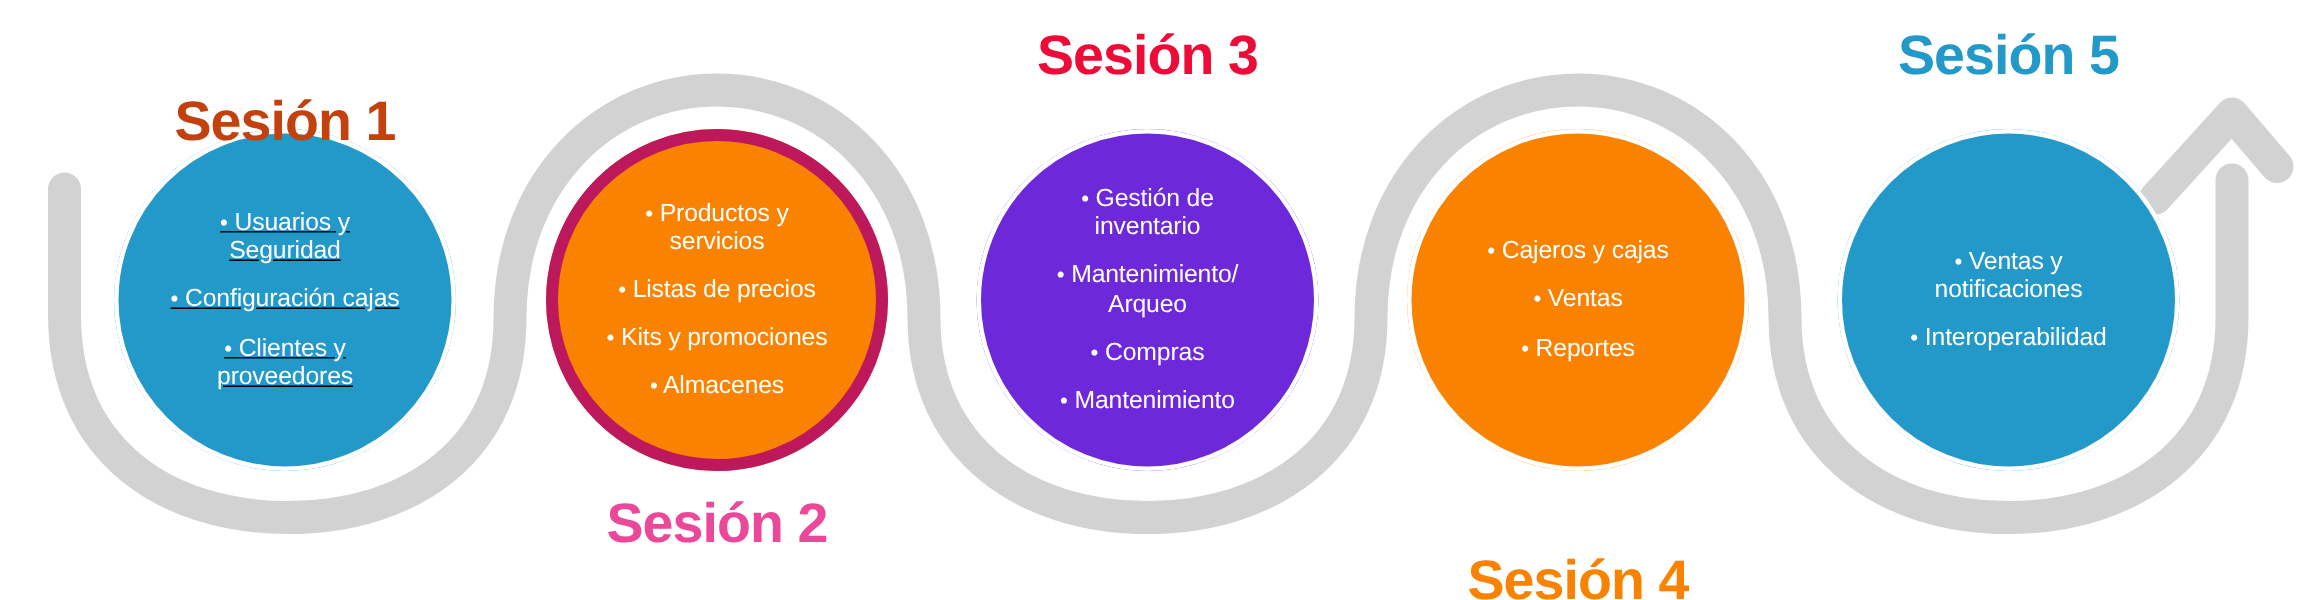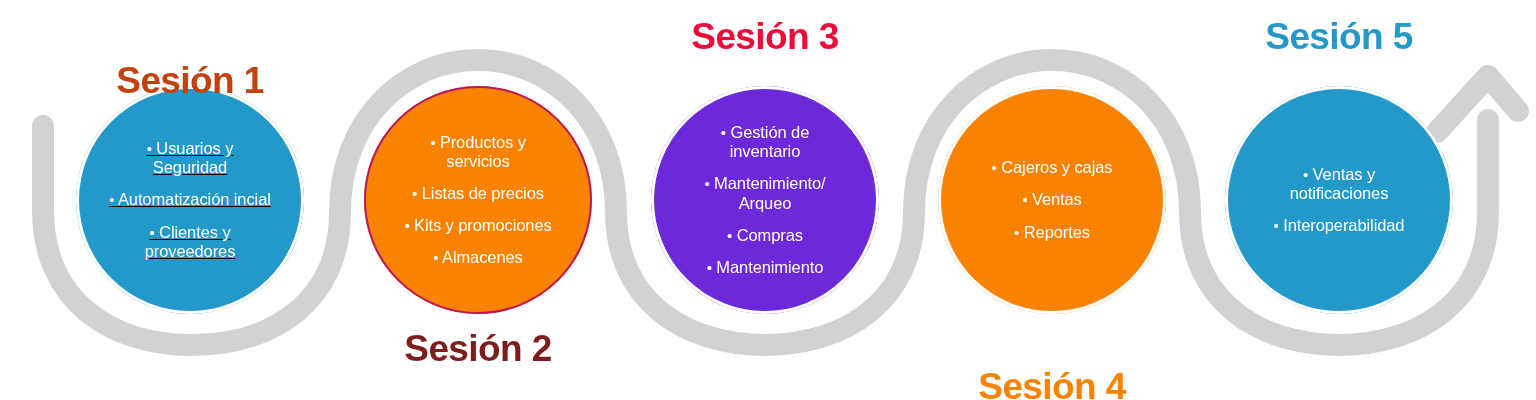--- a/index.html
+++ b/index.html
@@ -98,40 +98,40 @@
     </g>
 
     <path fill="none" stroke="#d2d2d2" stroke-width="22" stroke-linecap="round" stroke-linejoin="round" d="M 1437 132 L 1488 76 L 1518 111"></path>
   </svg>
 
   <div class="node" style="left:76px; top:86px; width:228px; height:228px; background:#2299c8;">
     <div class="node-inner" style="border:3px solid #ffffff;text-decoration:underline;">
       <ul class="bullets">
         <li><span class="bullet-dot">•</span> <span>Usuarios y
 Seguridad</span></li>
-        <li><span class="bullet-dot">•</span> <span>Automatización incial</span></li>
+        <li><span class="bullet-dot">•</span> <span>Configuración cajas</span></li>
         <li><span class="bullet-dot">•</span> <span>Clientes y
 proveedores</span></li>
       </ul>
     </div>
   </div>
   <div class="session-label" style="left:62px; top:16px; width:256px; color:#c2410c;margin-top:44px;">Sesión 1</div>
 
   <div class="node" style="left:364px; top:86px; width:228px; height:228px; background:#f98200;">
-    <div class="node-inner" style="border:2px solid #be185d;">
+    <div class="node-inner" style="border:8px solid #be185d;">
       <ul class="bullets">
         <li><span class="bullet-dot">•</span> <span>Productos y
 servicios</span></li>
         <li><span class="bullet-dot">•</span> <span>Listas de precios</span></li>
         <li><span class="bullet-dot">•</span> <span>Kits y promociones</span></li>
         <li><span class="bullet-dot">•</span> <span>Almacenes</span></li>
       </ul>
     </div>
   </div>
-  <div class="session-label" style="left:350px; top:328px; width:256px; color:#7f1d1d;">Sesión 2</div>
+  <div class="session-label" style="left:350px; top:328px; width:256px; color:#ec4899;">Sesión 2</div>
 
   <div class="node" style="left:651px; top:86px; width:228px; height:228px; background:#6d28d9;">
     <div class="node-inner" style="border:3px solid #ffffff;">
       <ul class="bullets">
         <li><span class="bullet-dot">•</span> <span>Gestión de
 inventario</span></li>
         <li><span class="bullet-dot">•</span> <span>Mantenimiento/
 Arqueo</span></li>
         <li><span class="bullet-dot">•</span> <span>Compras</span></li>
         <li><span class="bullet-dot">•</span> <span>Mantenimiento</span></li>

